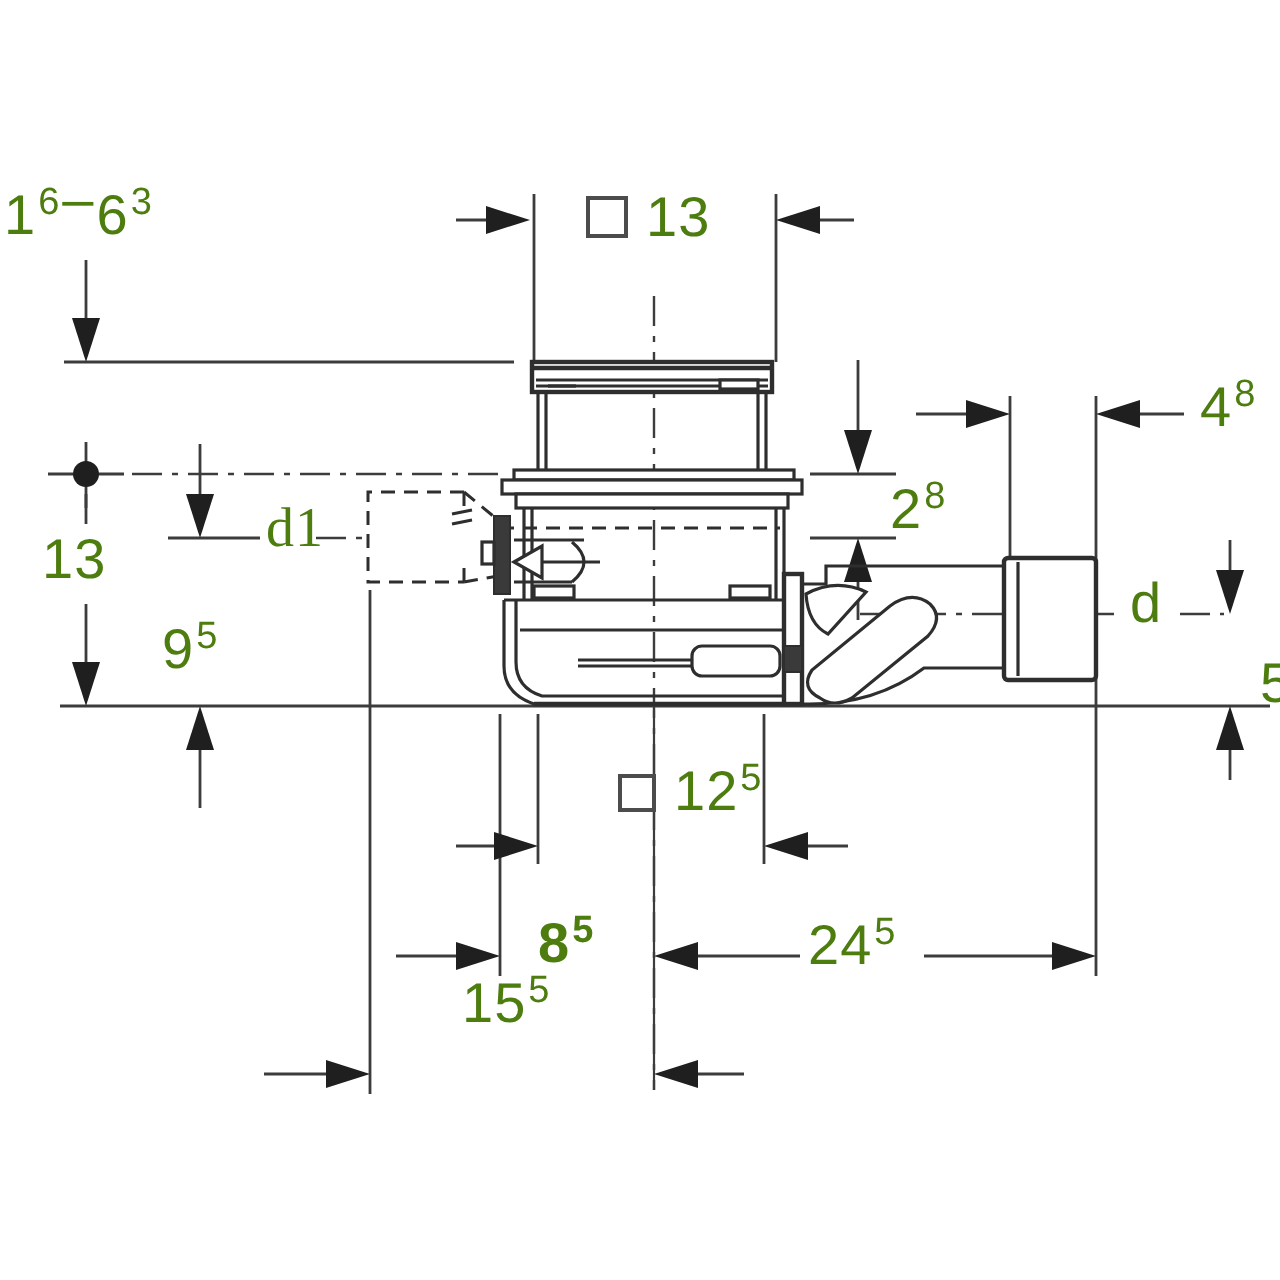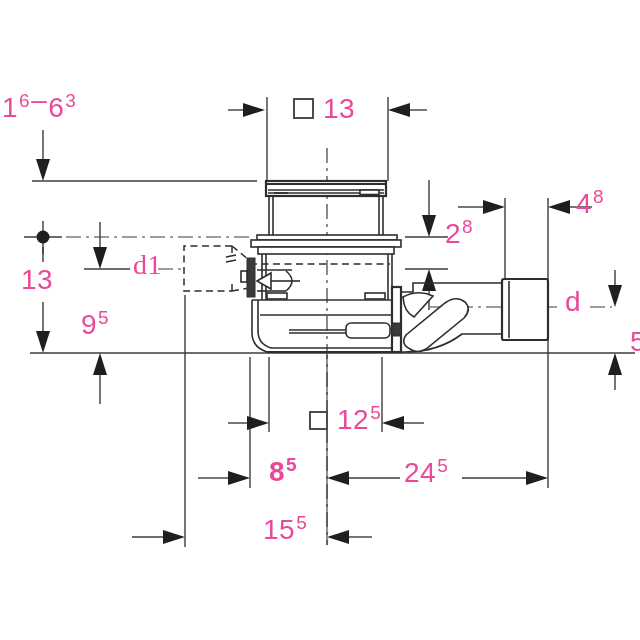--- a/index.html
+++ b/index.html
@@ -8,21 +8,21 @@
   #drawing{position:absolute;left:0;top:0;}
   .ln{stroke:#3c3c3c;stroke-width:1.4;fill:none;stroke-linecap:butt;}
   .thin{stroke-width:1.1;}
   .cl{stroke:#3c3c3c;stroke-width:1.2;fill:none;stroke-dasharray:15 5 3 5;}
   .dsh{stroke:#2e2e2e;stroke-width:1.5;fill:none;stroke-dasharray:7 4.5;}
   .bd{stroke:#2e2e2e;stroke-width:1.6;fill:none;}
   .bdf{stroke:#2e2e2e;stroke-width:1.6;fill:#fff;}
   .thick{stroke-width:2.2;}
   .ah{fill:#1f1f1f;stroke:none;}
   .dark{fill:#3a3a3a;stroke:#2e2e2e;}
-  .dim-label{position:absolute;font-size:28px;color:#ec4899;white-space:nowrap;
+  .dim-label{position:absolute;font-size:28px;color:#4d7c0f;white-space:nowrap;
              letter-spacing:0.5px;line-height:1;}
   .sup{font-size:19px;position:relative;top:-10px;margin-left:1px;}
   .dash{position:relative;top:-8px;margin:0 1px;}
   .square-symbol{display:inline-block;width:17px;height:17px;border:2.5px solid #4c4c4c;
                  margin-right:9px;position:relative;top:1px;}
   .square-symbol.small{width:15px;height:15px;}
 </style>
 </head>
 <body>
 
@@ -193,25 +193,25 @@
   </svg>
 
   <div class="dim-label" style="left:2px;top:94px;">
     <span>1</span><span class="sup">6</span><span class="dash">–</span><span>6</span><span class="sup">3</span>
   </div>
 
   <div class="dim-label" style="left:293px;top:95px;">
     <span class="square-symbol"></span><span>13</span>
   </div>
 
-  <div class="dim-label" style="left:576px;top:190px;">
+  <div class="dim-label" style="left:600px;top:190px;">
     <span>4</span><span class="sup">8</span>
   </div>
 
-  <div class="dim-label" style="left:445px;top:220px;">
+  <div class="dim-label" style="left:445px;top:241px;">
     <span>2</span><span class="sup">8</span>
   </div>
 
   <div class="dim-label" style="left:133px;top:251px;font-family:Liberation Serif, serif;">
     <span>d1</span>
   </div>
 
   <div class="dim-label" style="left:21px;top:266px;">
     <span>13</span>
   </div>
@@ -221,29 +221,29 @@
   </div>
 
   <div class="dim-label" style="left:565px;top:288px;">
     <span>d</span>
   </div>
 
   <div class="dim-label" style="left:598px;top:328px;margin-left:32px;">
     <span>5</span><span class="sup">5</span>
   </div>
 
-  <div class="dim-label" style="left:277px;top:406px;padding-left:32px;">
+  <div class="dim-label" style="left:277px;top:382px;padding-left:32px;">
     <span class="square-symbol small"></span><span>12</span><span class="sup">5</span>
   </div>
 
   <div class="dim-label" style="left:269px;top:458px;font-weight:bold;">
     <span>8</span><span class="sup">5</span>
   </div>
 
   <div class="dim-label" style="left:404px;top:459px;">
     <span>24</span><span class="sup">5</span>
   </div>
 
-  <div class="dim-label" style="left:231px;top:516px;margin-left:32px;">
+  <div class="dim-label" style="left:231px;top:488px;">
     <span>15</span><span class="sup">5</span>
   </div>
 
 </div>
 
 </body></html>

